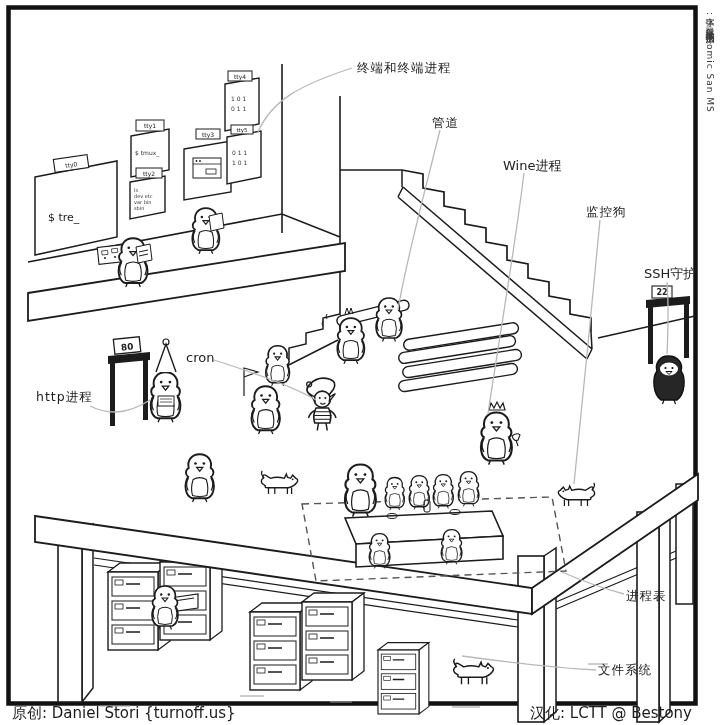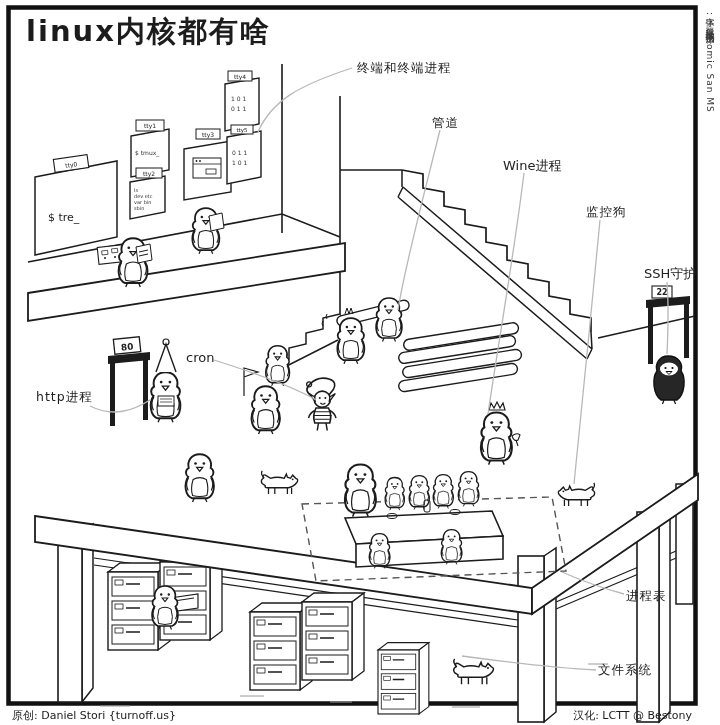--- a/index.html
+++ b/index.html
@@ -2,21 +2,21 @@
 <html><head>
 <meta charset="utf-8">
 <style>
   html,body{margin:0;padding:0;background:#fff;}
   .stage{position:relative;width:720px;height:725px;background:#fff;overflow:hidden;
          font-family:"DejaVu Sans",sans-serif;color:#1c1c1c;}
   .title{position:absolute;left:26px;top:12px;font-size:29px;font-weight:bold;
          letter-spacing:2px;white-space:nowrap;}
   .side-note{position:absolute;top:10px;right:4px;writing-mode:vertical-rl;
          font-size:9px;color:#3a3a3a;letter-spacing:1px;height:240px;}
-  .credit{position:absolute;bottom:2px;font-size:11px;white-space:nowrap;}
+  .credit{position:absolute;bottom:2px;font-size:15px;white-space:nowrap;}
   .credit.left{left:12px;}
   .credit.right{right:28px;text-align:right;}
   svg{position:absolute;left:0;top:0;}
   svg text{font-family:"DejaVu Sans",sans-serif;fill:#222;}
   .callout{font-size:12.5px;letter-spacing:1px;}
   .callout-lat{font-size:13px;}
   .tiny{font-size:6px;fill:#333;}
   .tag{font-size:6px;fill:#222;}
 </style>
 </head>
@@ -275,17 +275,16 @@
     <text class="callout" x="432" y="127">管道</text>
     <text class="callout-lat" x="503" y="170">Wine进程</text>
     <text class="callout" x="586" y="216">监控狗</text>
     <text class="callout-lat" x="644" y="278">SSH守护</text>
     <text class="callout-lat" x="186" y="362">cron</text>
     <text class="callout" x="36" y="401">http进程</text>
     <text class="callout" x="626" y="600">进程表</text>
     <text class="callout" x="598" y="674">文件系统</text>
   </svg>
 
-  <div class="title">linux内核都有啥</div>
   <div class="side-note">字体: 翠鸟江米黑体书法体, Comic San MS</div>
   <div class="credit left">原创: Daniel Stori {turnoff.us}</div>
   <div class="credit right">汉化: LCTT @ Bestony</div>
 </div>
 
 </body></html>

